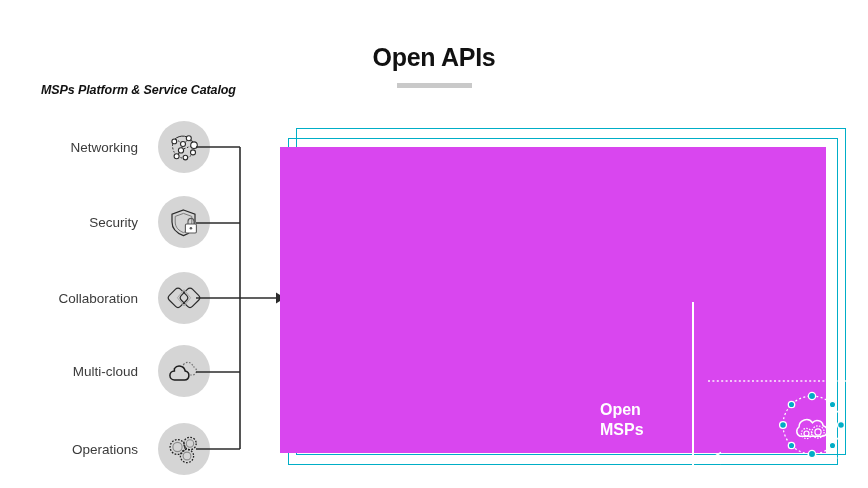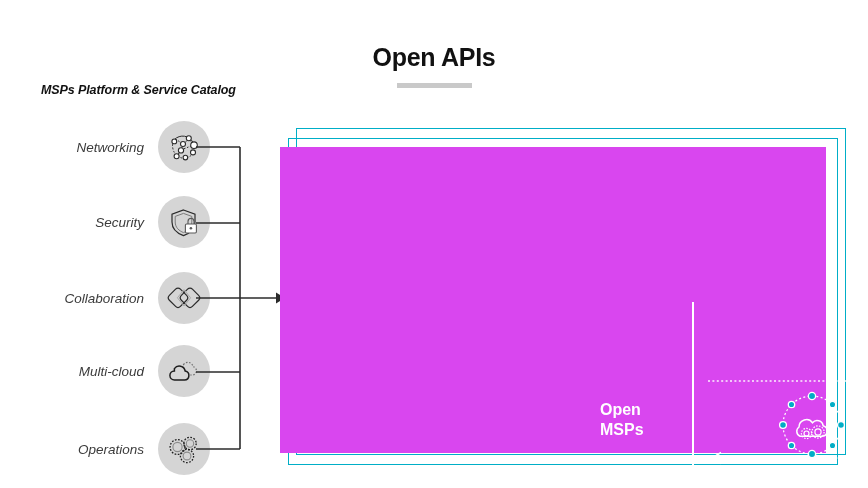--- a/index.html
+++ b/index.html
@@ -20,22 +20,22 @@
     background:#c9c9c9;
   }
 
   
   #catalog-heading{
     position:absolute;left:41px;top:62px;
     font-size:12.5px;font-weight:bold;color:#111111;letter-spacing:-0.1px;font-style:italic;
   }
   .cat-row{position:absolute;left:30px;width:180px;height:56px;}
   .cat-label{
-    position:absolute;right:66px;top:50%;transform:translateY(-50%);
-    font-size:13.5px;color:#3b3b3b;white-space:nowrap;text-align:center;font-style:italic;
+    position:absolute;right:72px;top:50%;transform:translateY(-50%);
+    font-size:13.5px;color:#3b3b3b;white-space:nowrap;text-align:center;
   }
   .cat-icon{
     position:absolute;right:0;top:50%;transform:translateY(-50%);
     width:52px;height:52px;border-radius:50%;background:#d5d5d5;
     display:flex;align-items:center;justify-content:center;
   }
   .cat-icon svg{display:block;}
 
   
   #bracket{position:absolute;left:196px;top:100px;width:90px;height:345px;}

